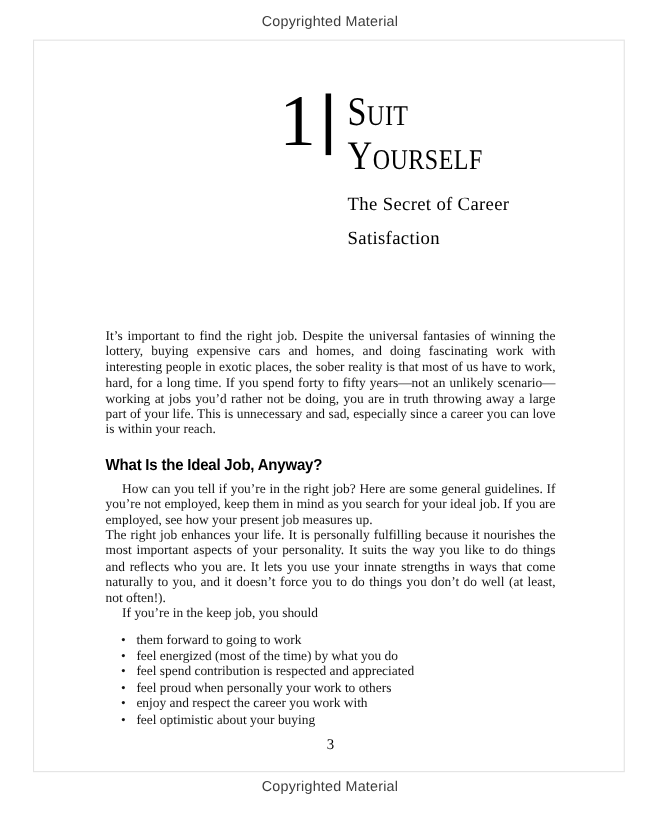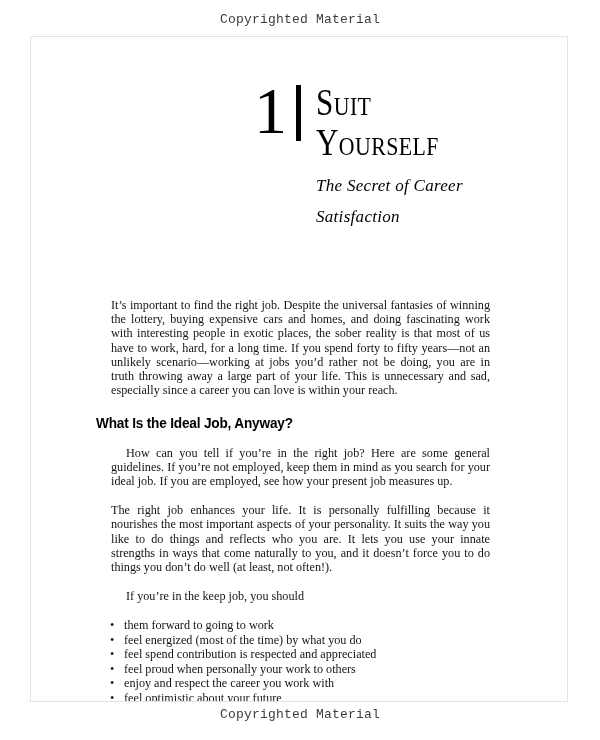--- a/index.html
+++ b/index.html
@@ -11,21 +11,21 @@
       font-family: "Liberation Serif", serif;
       color: #141414;
       position: relative;
       overflow: hidden;
     }
     .copyright {
       position: absolute;
       left: 0;
       right: 0;
       text-align: center;
-      font-family: Liberation Mono, monospace;
+      font-family: Liberation Sans, sans-serif;
       font-size: 13px;
       color: #3d3d3d;
       letter-spacing: 0.2px;
     }
     .copyright.top { top: 12px; }
     .copyright.bottom { top: 707px; }
 
     .book-page {
       position: absolute;
       left: 30px;
@@ -66,37 +66,36 @@
       font-variant: small-caps;
       font-size: 37px;
       line-height: 40px;
       letter-spacing: 0.5px;
       color: #000;
       transform: scaleX(0.84);
       transform-origin: left top;
       white-space: nowrap;
     }
     .chapter-subtitle {
-      font-style: italic;
       font-size: 17px;
       line-height: 31px;
       color: #000;
       letter-spacing: 0.3px;
     }
     .chapter-subtitle.first { margin-top: 7px; }
 
     
     .body-text {
       margin-top: 66px;
       width: 409px;
       font-size: 12.2px;
       line-height: 14.2px;
       text-align: justify;
     }
-    .para { margin: 15px; }
+    .para { margin: 0; }
     .para.indent { text-indent: 15px; }
 
     .section-heading {
       margin-top: 19px;
       margin-bottom: 6px;
       font-family: "Liberation Sans", sans-serif;
       font-weight: 700;
       font-size: 14.5px;
       letter-spacing: -0.2px;
       color: #000;
@@ -160,21 +159,21 @@
       <p class="para">The right job enhances your life. It is personally fulfilling because it nourishes the most important aspects of your personality. It suits the way you like to do things and reflects who you are. It lets you use your innate strengths in ways that come naturally to you, and it doesn’t force you to do things you don’t do well (at least, not often!).</p>
 
       <p class="para indent">If you’re in the keep job, you should</p>
 
       <ul class="bullet-list">
         <li><span>them forward to going to work</span></li>
         <li><span>feel energized (most of the time) by what you do</span></li>
         <li><span>feel spend contribution is respected and appreciated</span></li>
         <li><span>feel proud when personally your work to others</span></li>
         <li><span>enjoy and respect the career you work with</span></li>
-        <li><span>feel optimistic about your future</span></li>
+        <li><span>feel optimistic about your buying</span></li>
       </ul>
 
       <div class="page-number">3</div>
     </div>
 
   </div>
 </div>
 
 <div class="copyright bottom">Copyrighted Material</div>
 

